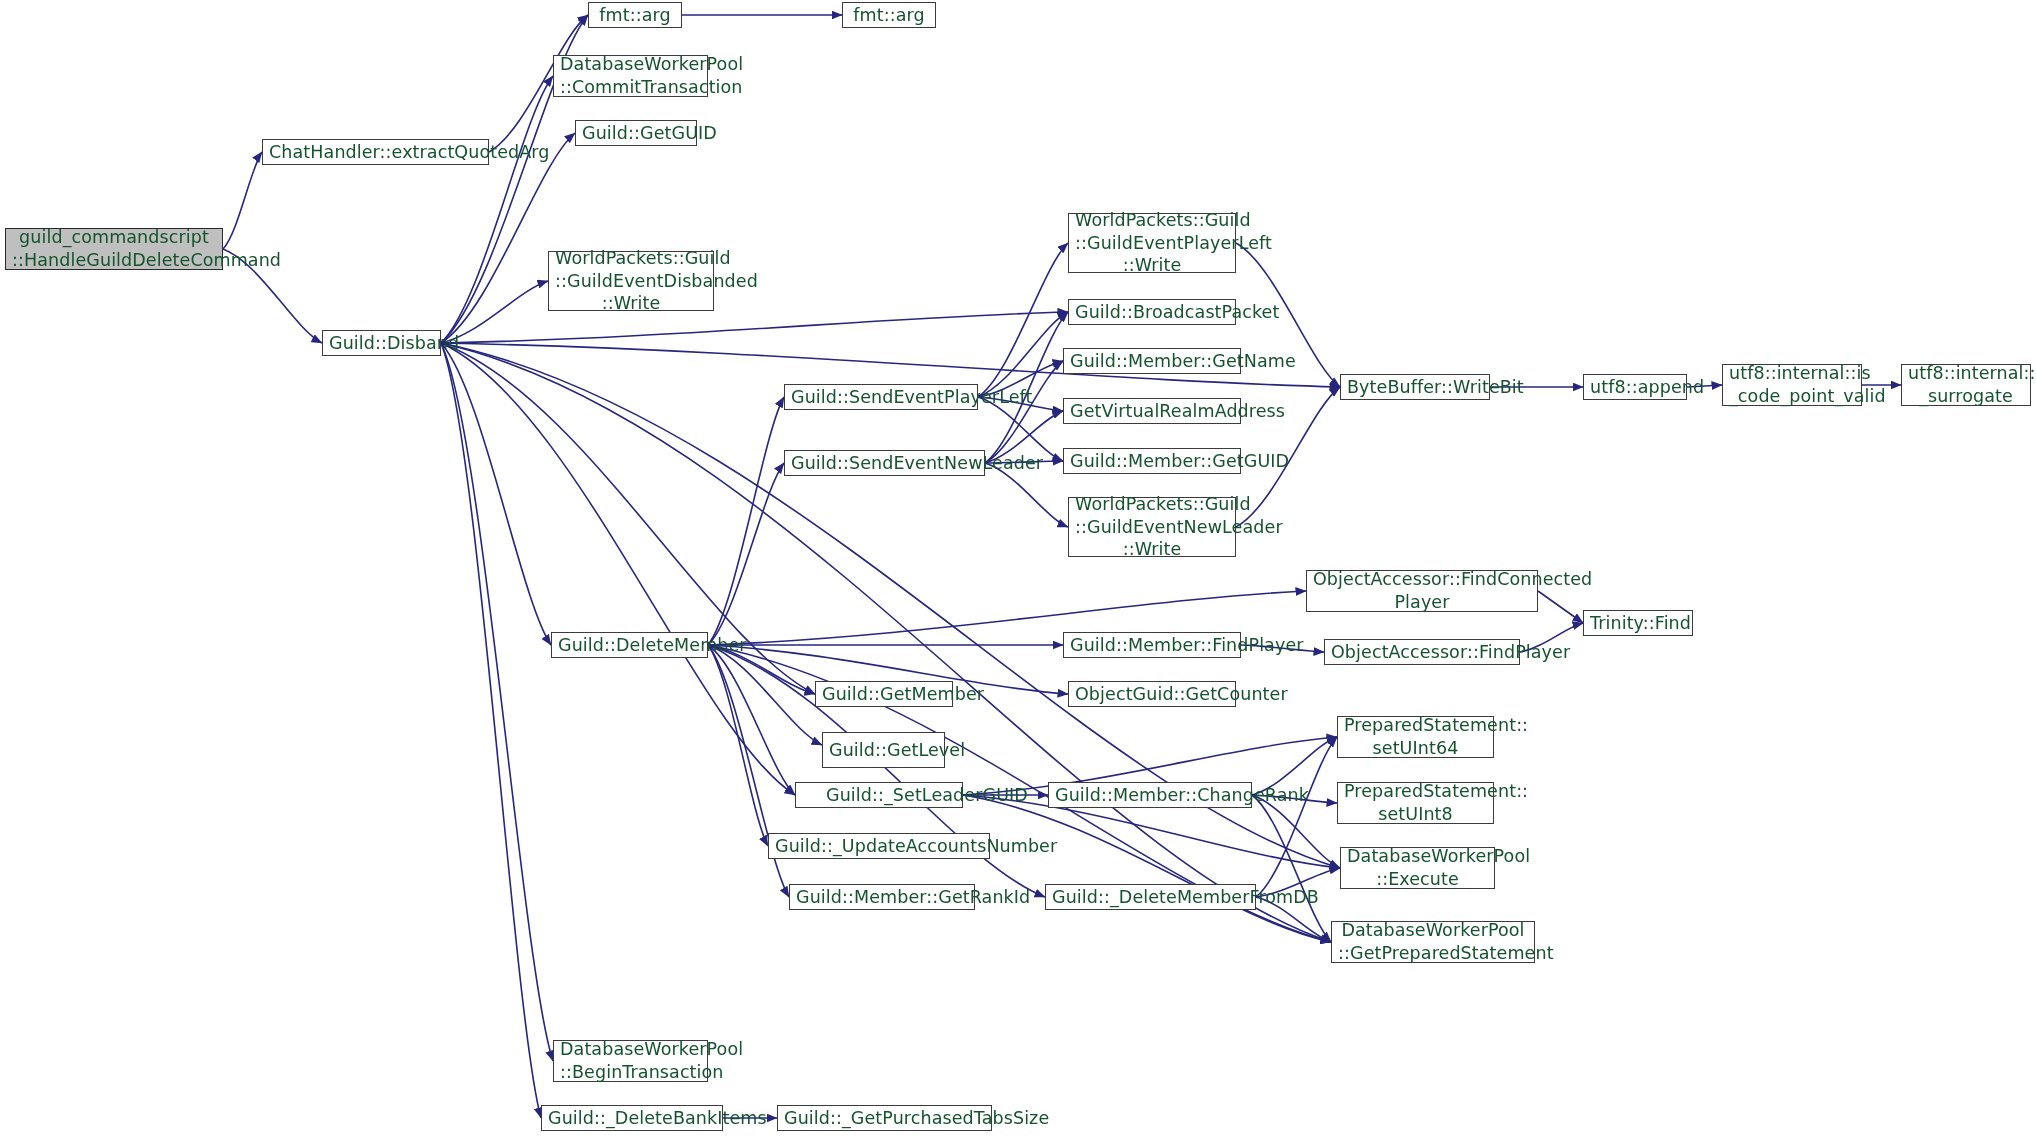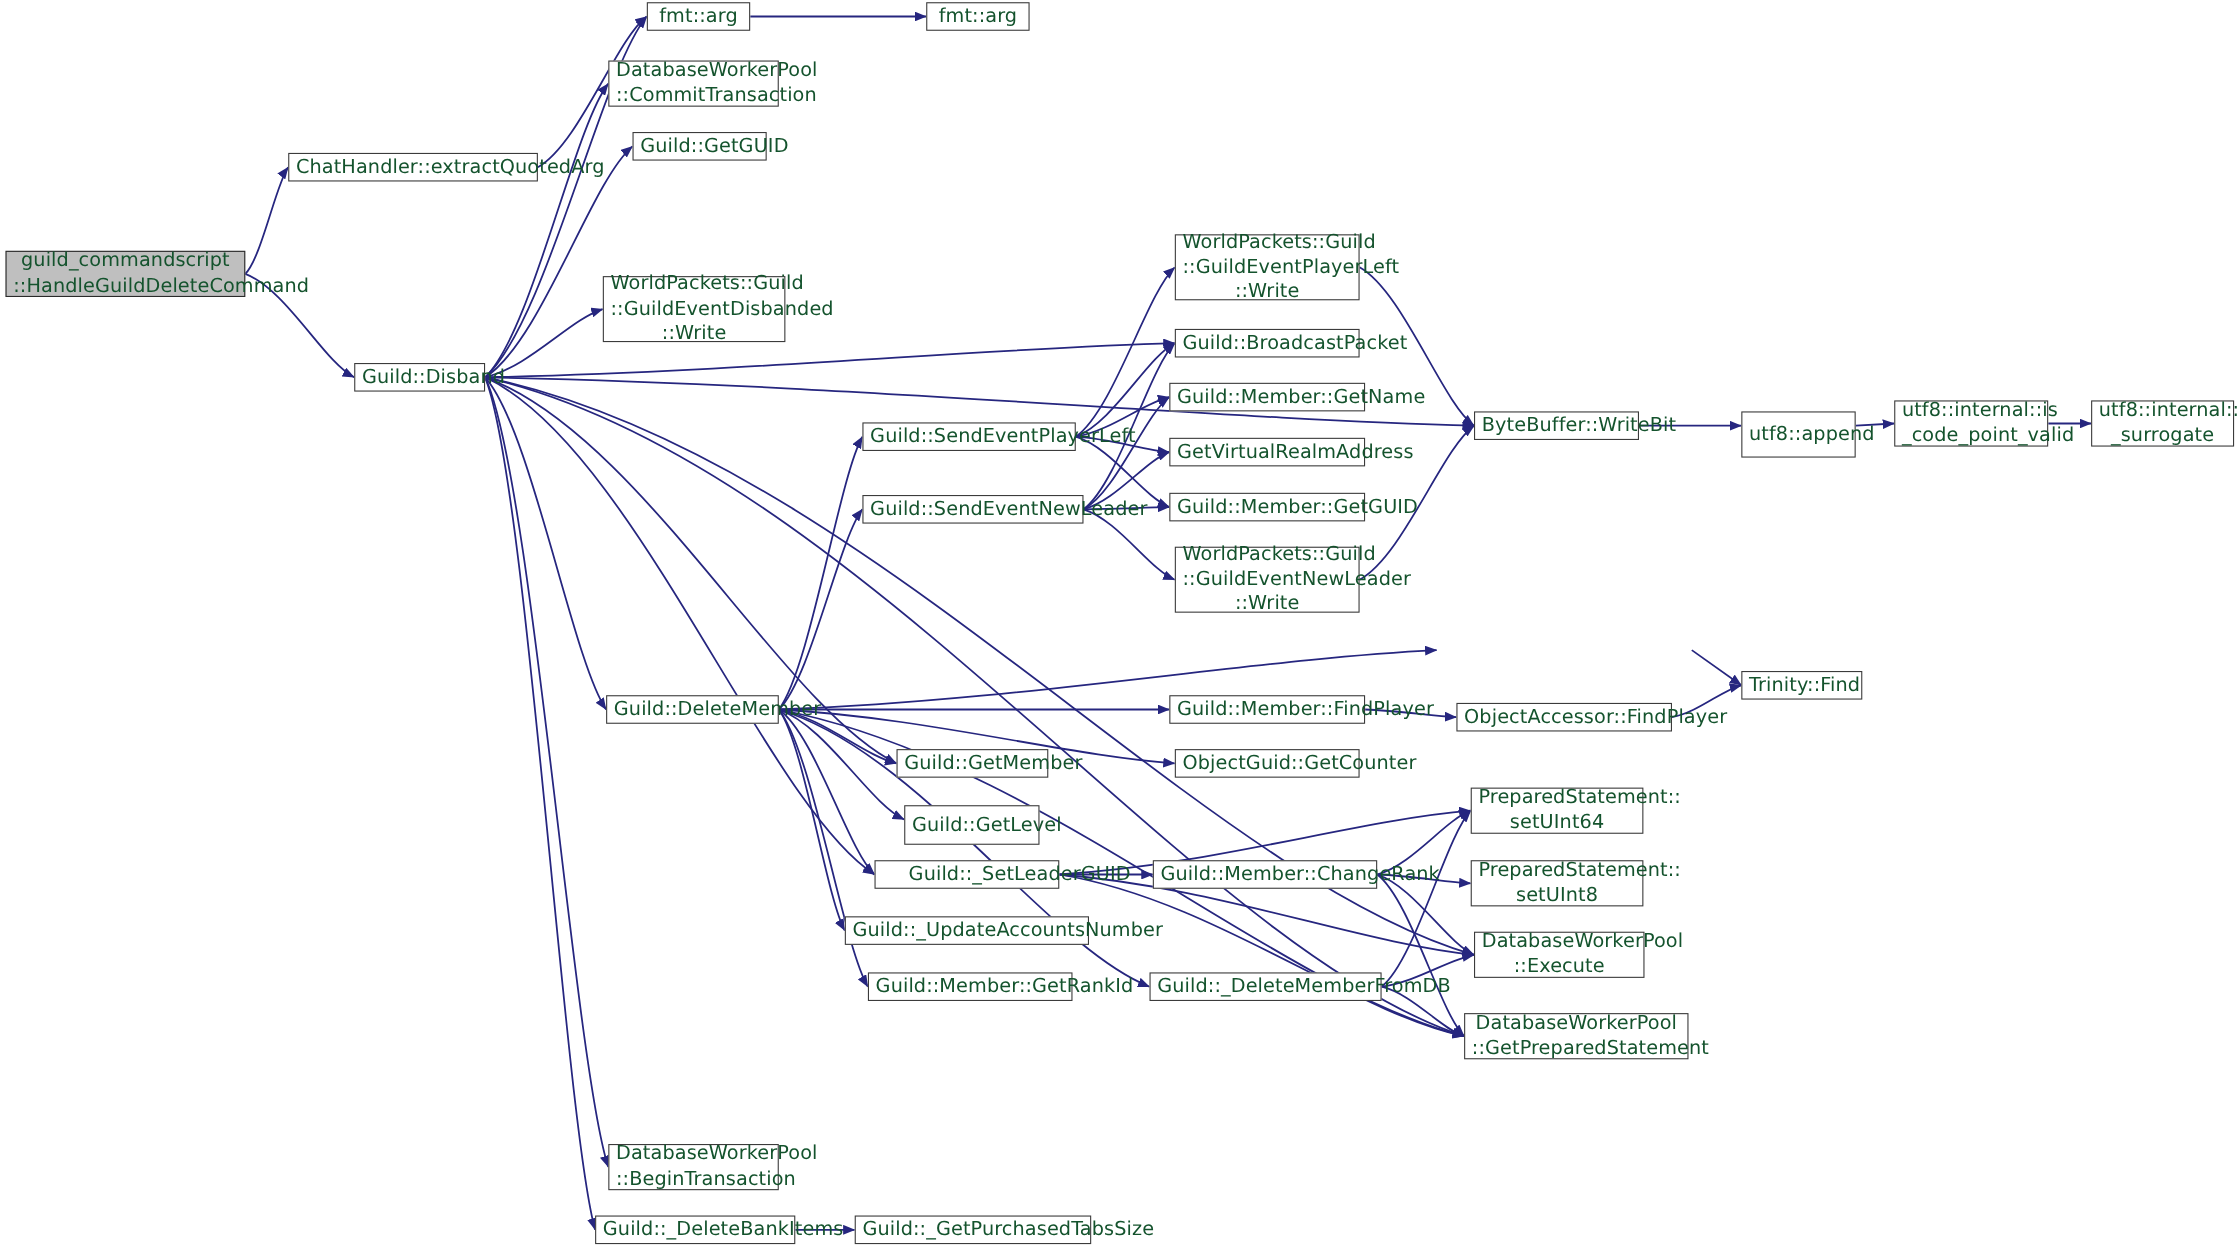--- a/index.html
+++ b/index.html
@@ -148,26 +148,28 @@
       <div class="node" style="left: 1068px; top: 299px; width: 168px; height: 26px;"><span class="node-label">Guild::BroadcastPacket</span></div>
       <div class="node" style="left: 1063px; top: 348px; width: 178px; height: 26px;"><span class="node-label">Guild::Member::GetName</span></div>
       <div class="node" style="left: 1063px; top: 398px; width: 178px; height: 26px;"><span class="node-label">GetVirtualRealmAddress</span></div>
       <div class="node" style="left: 1063px; top: 448px; width: 178px; height: 26px;"><span class="node-label">Guild::Member::GetGUID</span></div>
       <div class="node" style="left: 1068px; top: 497px; width: 168px; height: 60px;"><span class="node-label">WorldPackets::Guild
 ::GuildEventNewLeader
 ::Write</span></div>
       <div class="node" style="left: 784px; top: 384px; width: 194px; height: 26px;"><span class="node-label">Guild::SendEventPlayerLeft</span></div>
       <div class="node" style="left: 784px; top: 450px; width: 201px; height: 26px;"><span class="node-label">Guild::SendEventNewLeader</span></div>
       <div class="node" style="left: 1340px; top: 374px; width: 150px; height: 26px;"><span class="node-label">ByteBuffer::WriteBit</span></div>
-      <div class="node" style="left: 1583px; top: 374px; width: 104px; height: 42px;"><span class="node-label">utf8::append</span></div>
+      <div class="node" style="left: 1583px; top: 374px; width: 104px; height: 26px;"><span class="node-label">utf8::append</span></div>
       <div class="node" style="left: 1722px; top: 364px; width: 140px; height: 42px;"><span class="node-label">utf8::internal::is
 _code_point_valid</span></div>
       <div class="node" style="left: 1901px; top: 364px; width: 130px; height: 42px;"><span class="node-label">utf8::internal::is
 _surrogate</span></div>
       <div class="node" style="left: 551px; top: 632px; width: 157px; height: 26px;"><span class="node-label">Guild::DeleteMember</span></div>
+      <div class="node" style="left: 1306px; top: 570px; width: 232px; height: 42px;"><span class="node-label">ObjectAccessor::FindConnected
+Player</span></div>
       <div class="node" style="left: 1063px; top: 632px; width: 178px; height: 26px;"><span class="node-label">Guild::Member::FindPlayer</span></div>
       <div class="node" style="left: 1324px; top: 639px; width: 196px; height: 26px;"><span class="node-label">ObjectAccessor::FindPlayer</span></div>
       <div class="node" style="left: 1583px; top: 610px; width: 110px; height: 26px;"><span class="node-label">Trinity::Find</span></div>
       <div class="node" style="left: 815px; top: 681px; width: 138px; height: 26px;"><span class="node-label">Guild::GetMember</span></div>
       <div class="node" style="left: 1068px; top: 681px; width: 168px; height: 26px;"><span class="node-label">ObjectGuid::GetCounter</span></div>
       <div class="node" style="left: 822px; top: 732px; width: 123px; height: 36px;"><span class="node-label">Guild::GetLevel</span></div>
       <div class="node" style="left: 1337px; top: 716px; width: 157px; height: 42px;"><span class="node-label">PreparedStatement::
 setUInt64</span></div>
       <div class="node" style="left: 795px; top: 782px; width: 168px; height: 26px; padding-left: 24px;"><span class="node-label">Guild::_SetLeaderGUID</span></div>
       <div class="node" style="left: 1048px; top: 782px; width: 204px; height: 26px;"><span class="node-label">Guild::Member::ChangeRank</span></div>

